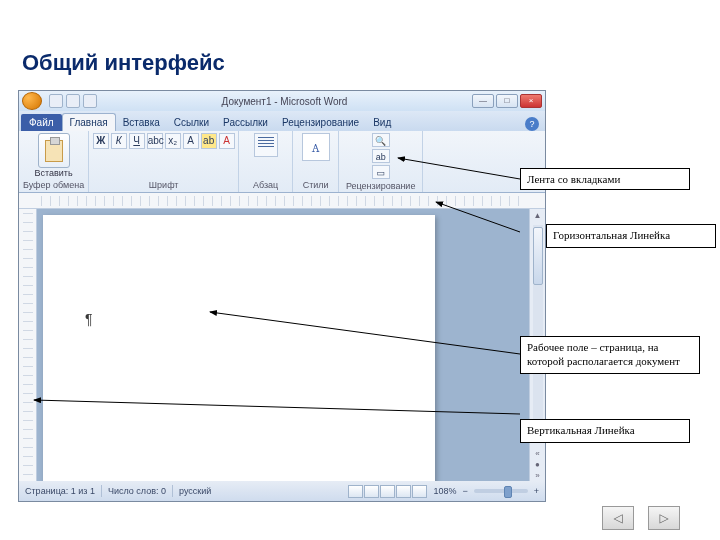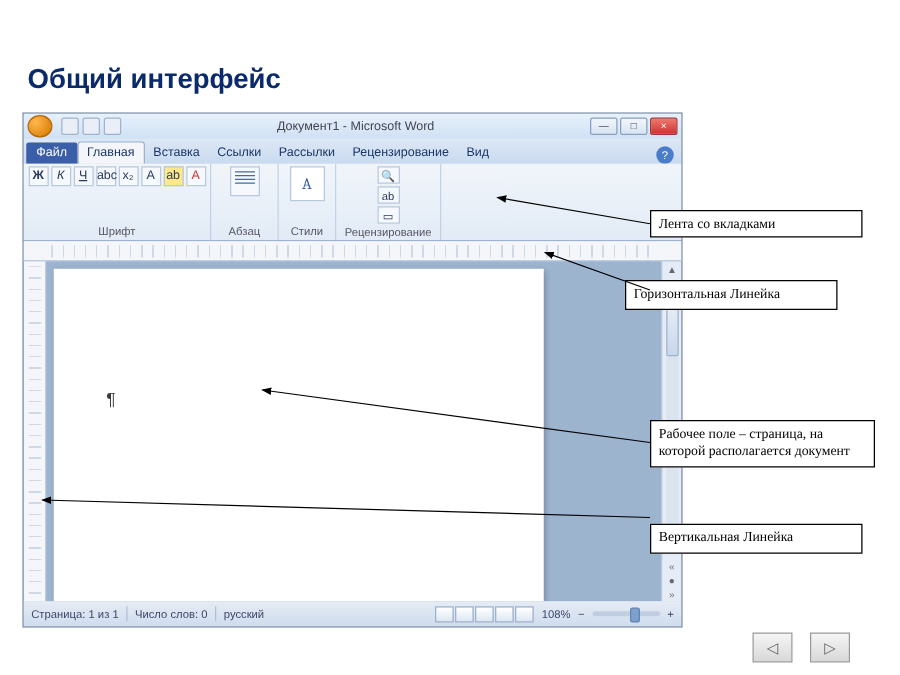--- a/index.html
+++ b/index.html
@@ -252,20 +252,27 @@
     <div class="tab active">Главная</div>
     <div class="tab">Вставка</div>
     <div class="tab">Ссылки</div>
     <div class="tab">Рассылки</div>
     <div class="tab">Рецензирование</div>
     <div class="tab">Вид</div>
     <div class="help-icon">?</div>
   </div>
 
   <div class="ribbon">
+    <div class="group">
+      <div class="paste-btn">
+        <div class="clipboard-icon"></div>
+      </div>
+      <div>Вставить</div>
+      <div class="group-label">Буфер обмена</div>
+    </div>
     <div class="group" style="width:150px">
       <div class="btnrow">
         <div class="rb" style="font-weight:bold">Ж</div>
         <div class="rb" style="font-style:italic">К</div>
         <div class="rb" style="text-decoration:underline">Ч</div>
         <div class="rb">abc</div>
         <div class="rb">x₂</div>
         <div class="rb">A</div>
         <div class="rb" style="background:#ffe88a">ab</div>
         <div class="rb" style="color:#c33">A</div>
@@ -331,21 +338,21 @@
     </div>
     <span>108%</span>
     <span>−</span>
     <div class="zoom-slider"></div>
     <span>+</span>
   </div>
 
 </div>
 
 <div class="callout" style="top:168px; left:520px; width:170px; height:22px">Лента со вкладками</div>
-<div class="callout" style="top:224px; left:500px; width:170px;">Горизонтальная Линейка</div>
+<div class="callout" style="top:224px; left:546px; width:170px;">Горизонтальная Линейка</div>
 <div class="callout" style="top:336px; left:520px; width:180px;">Рабочее поле – страница, на которой располагается документ</div>
 <div class="callout" style="top:406px; left:520px; width:170px;margin-top:13px;">Вертикальная Линейка</div>
 
 <svg class="arrow-line" style="left:0; top:0;" width="720" height="540">
   <defs>
     <marker id="ah" markerWidth="8" markerHeight="8" refX="7" refY="3" orient="auto">
       <path d="M0,0 L8,3 L0,6 Z" fill="#000"></path>
     </marker>
   </defs>
   <line x1="520" y1="179" x2="398" y2="158" stroke="#000" stroke-width="1" marker-end="url(#ah)"></line>

